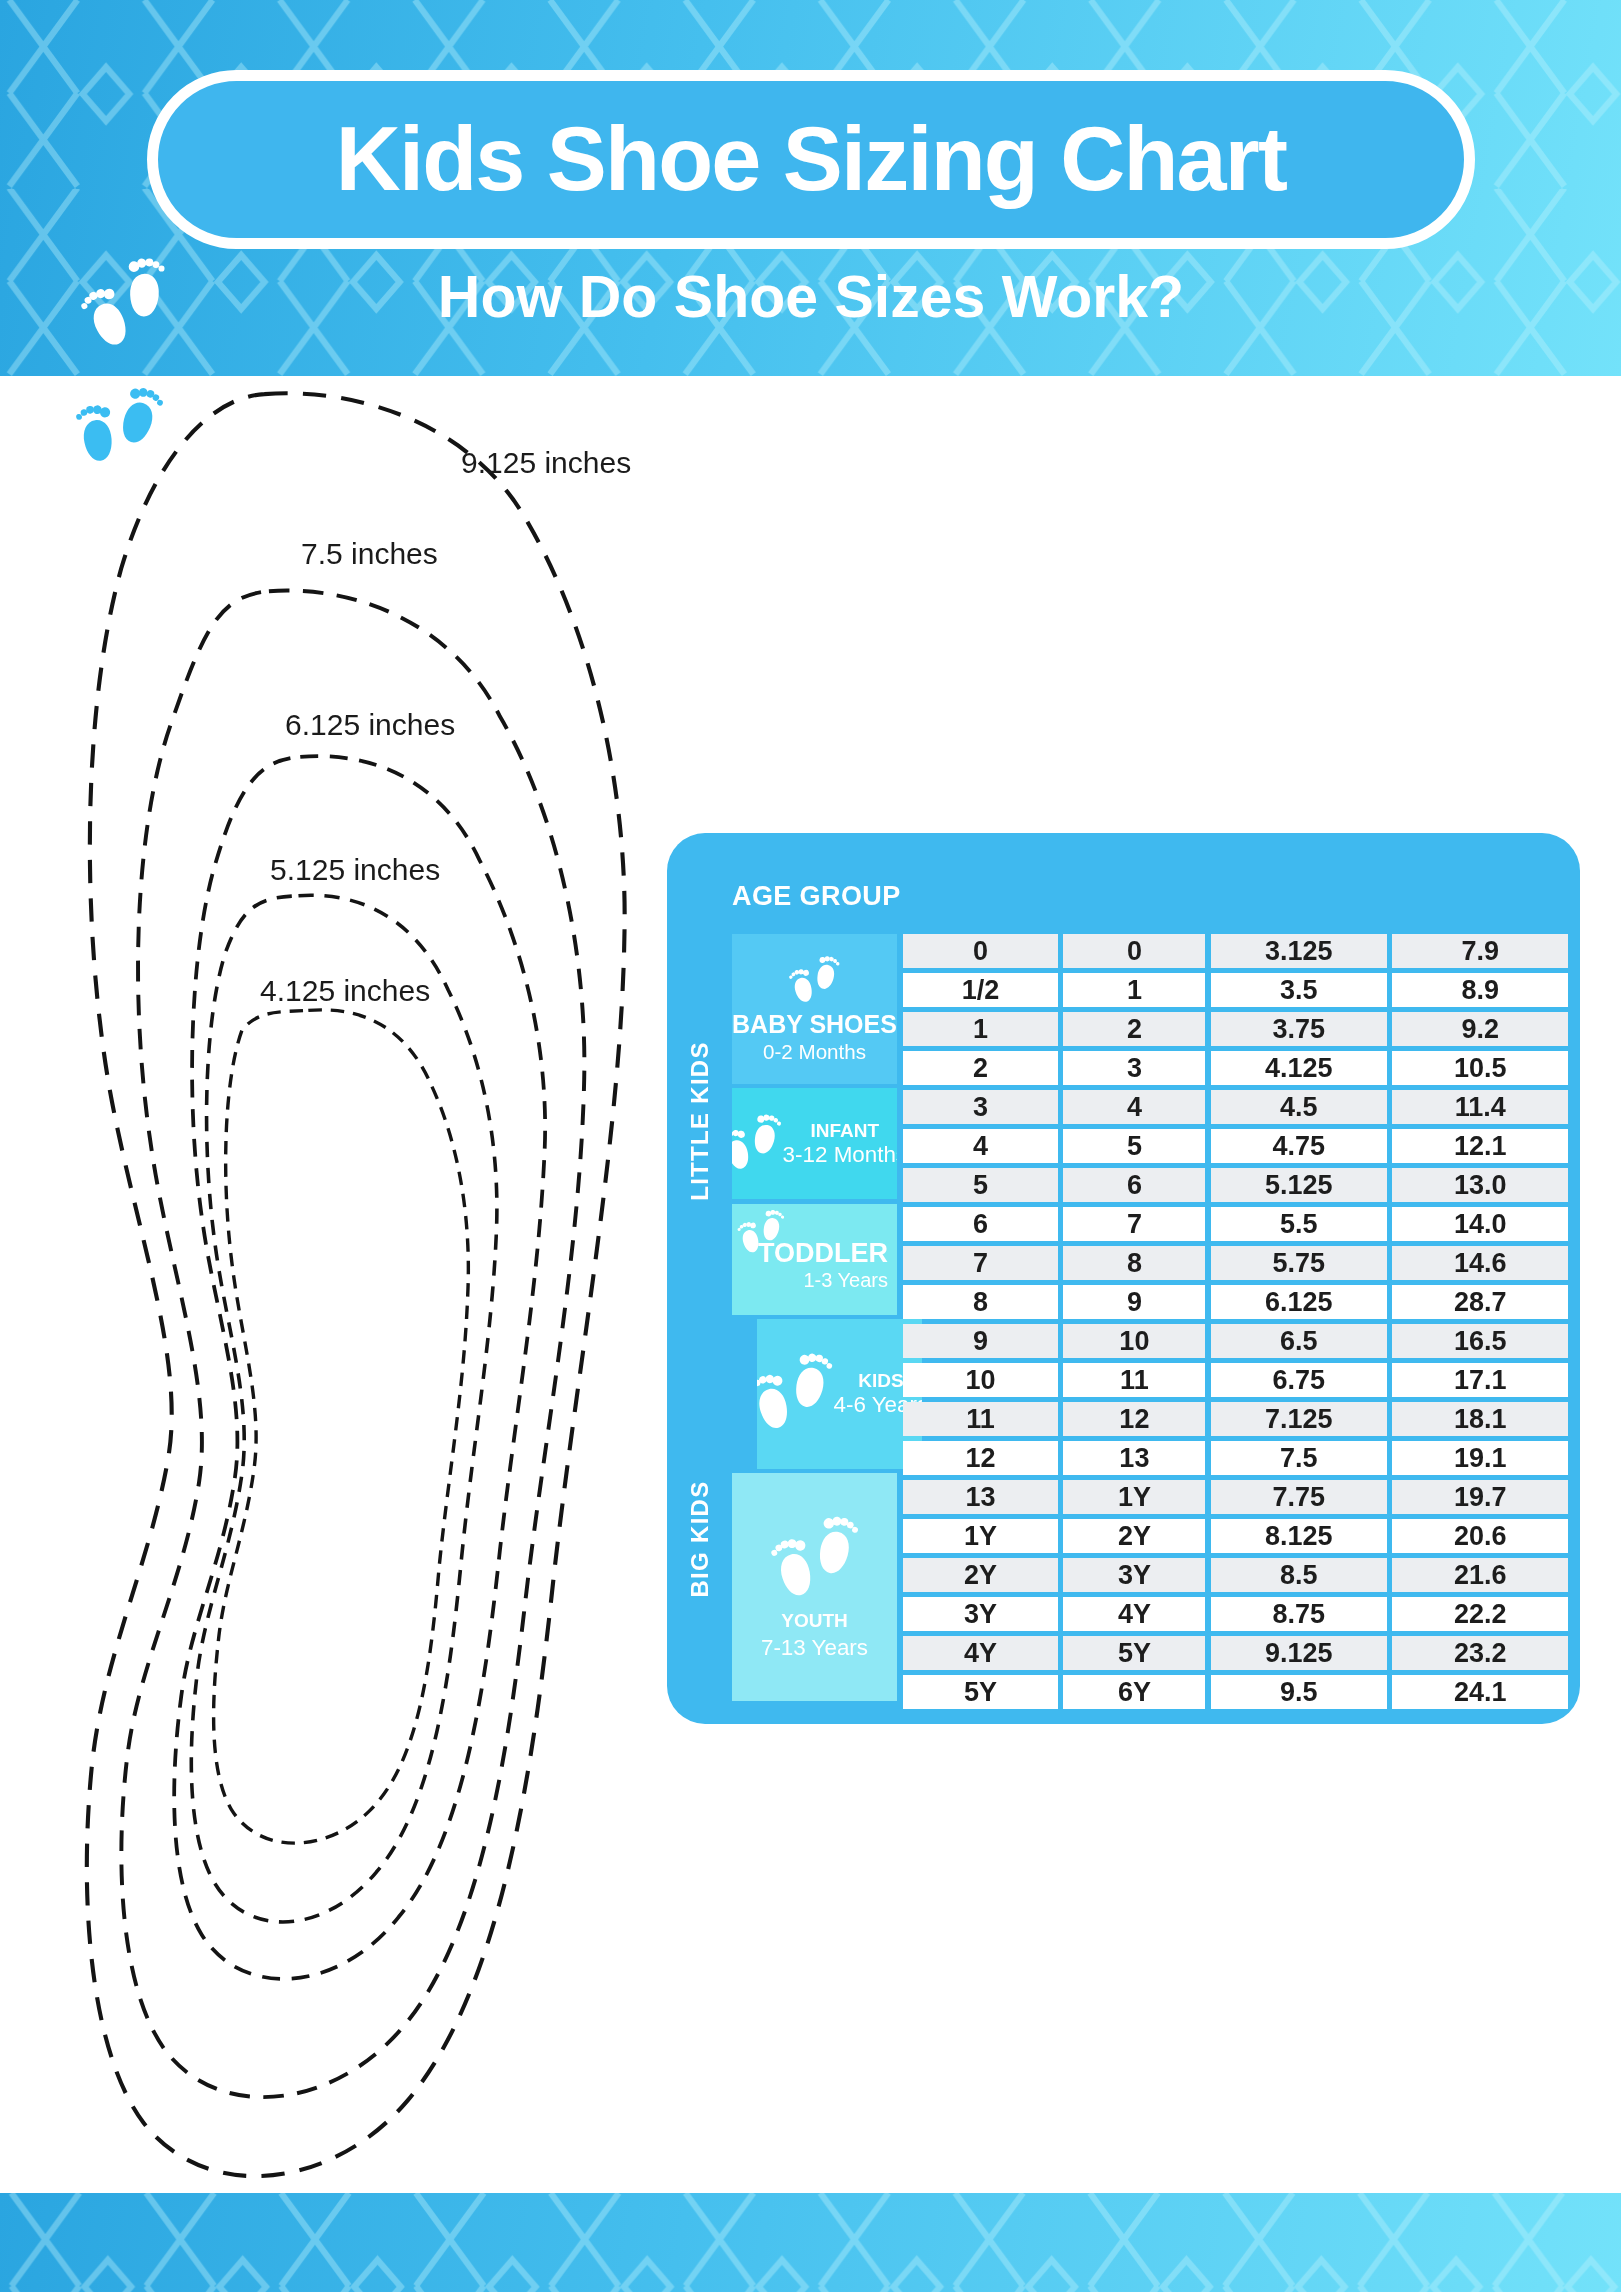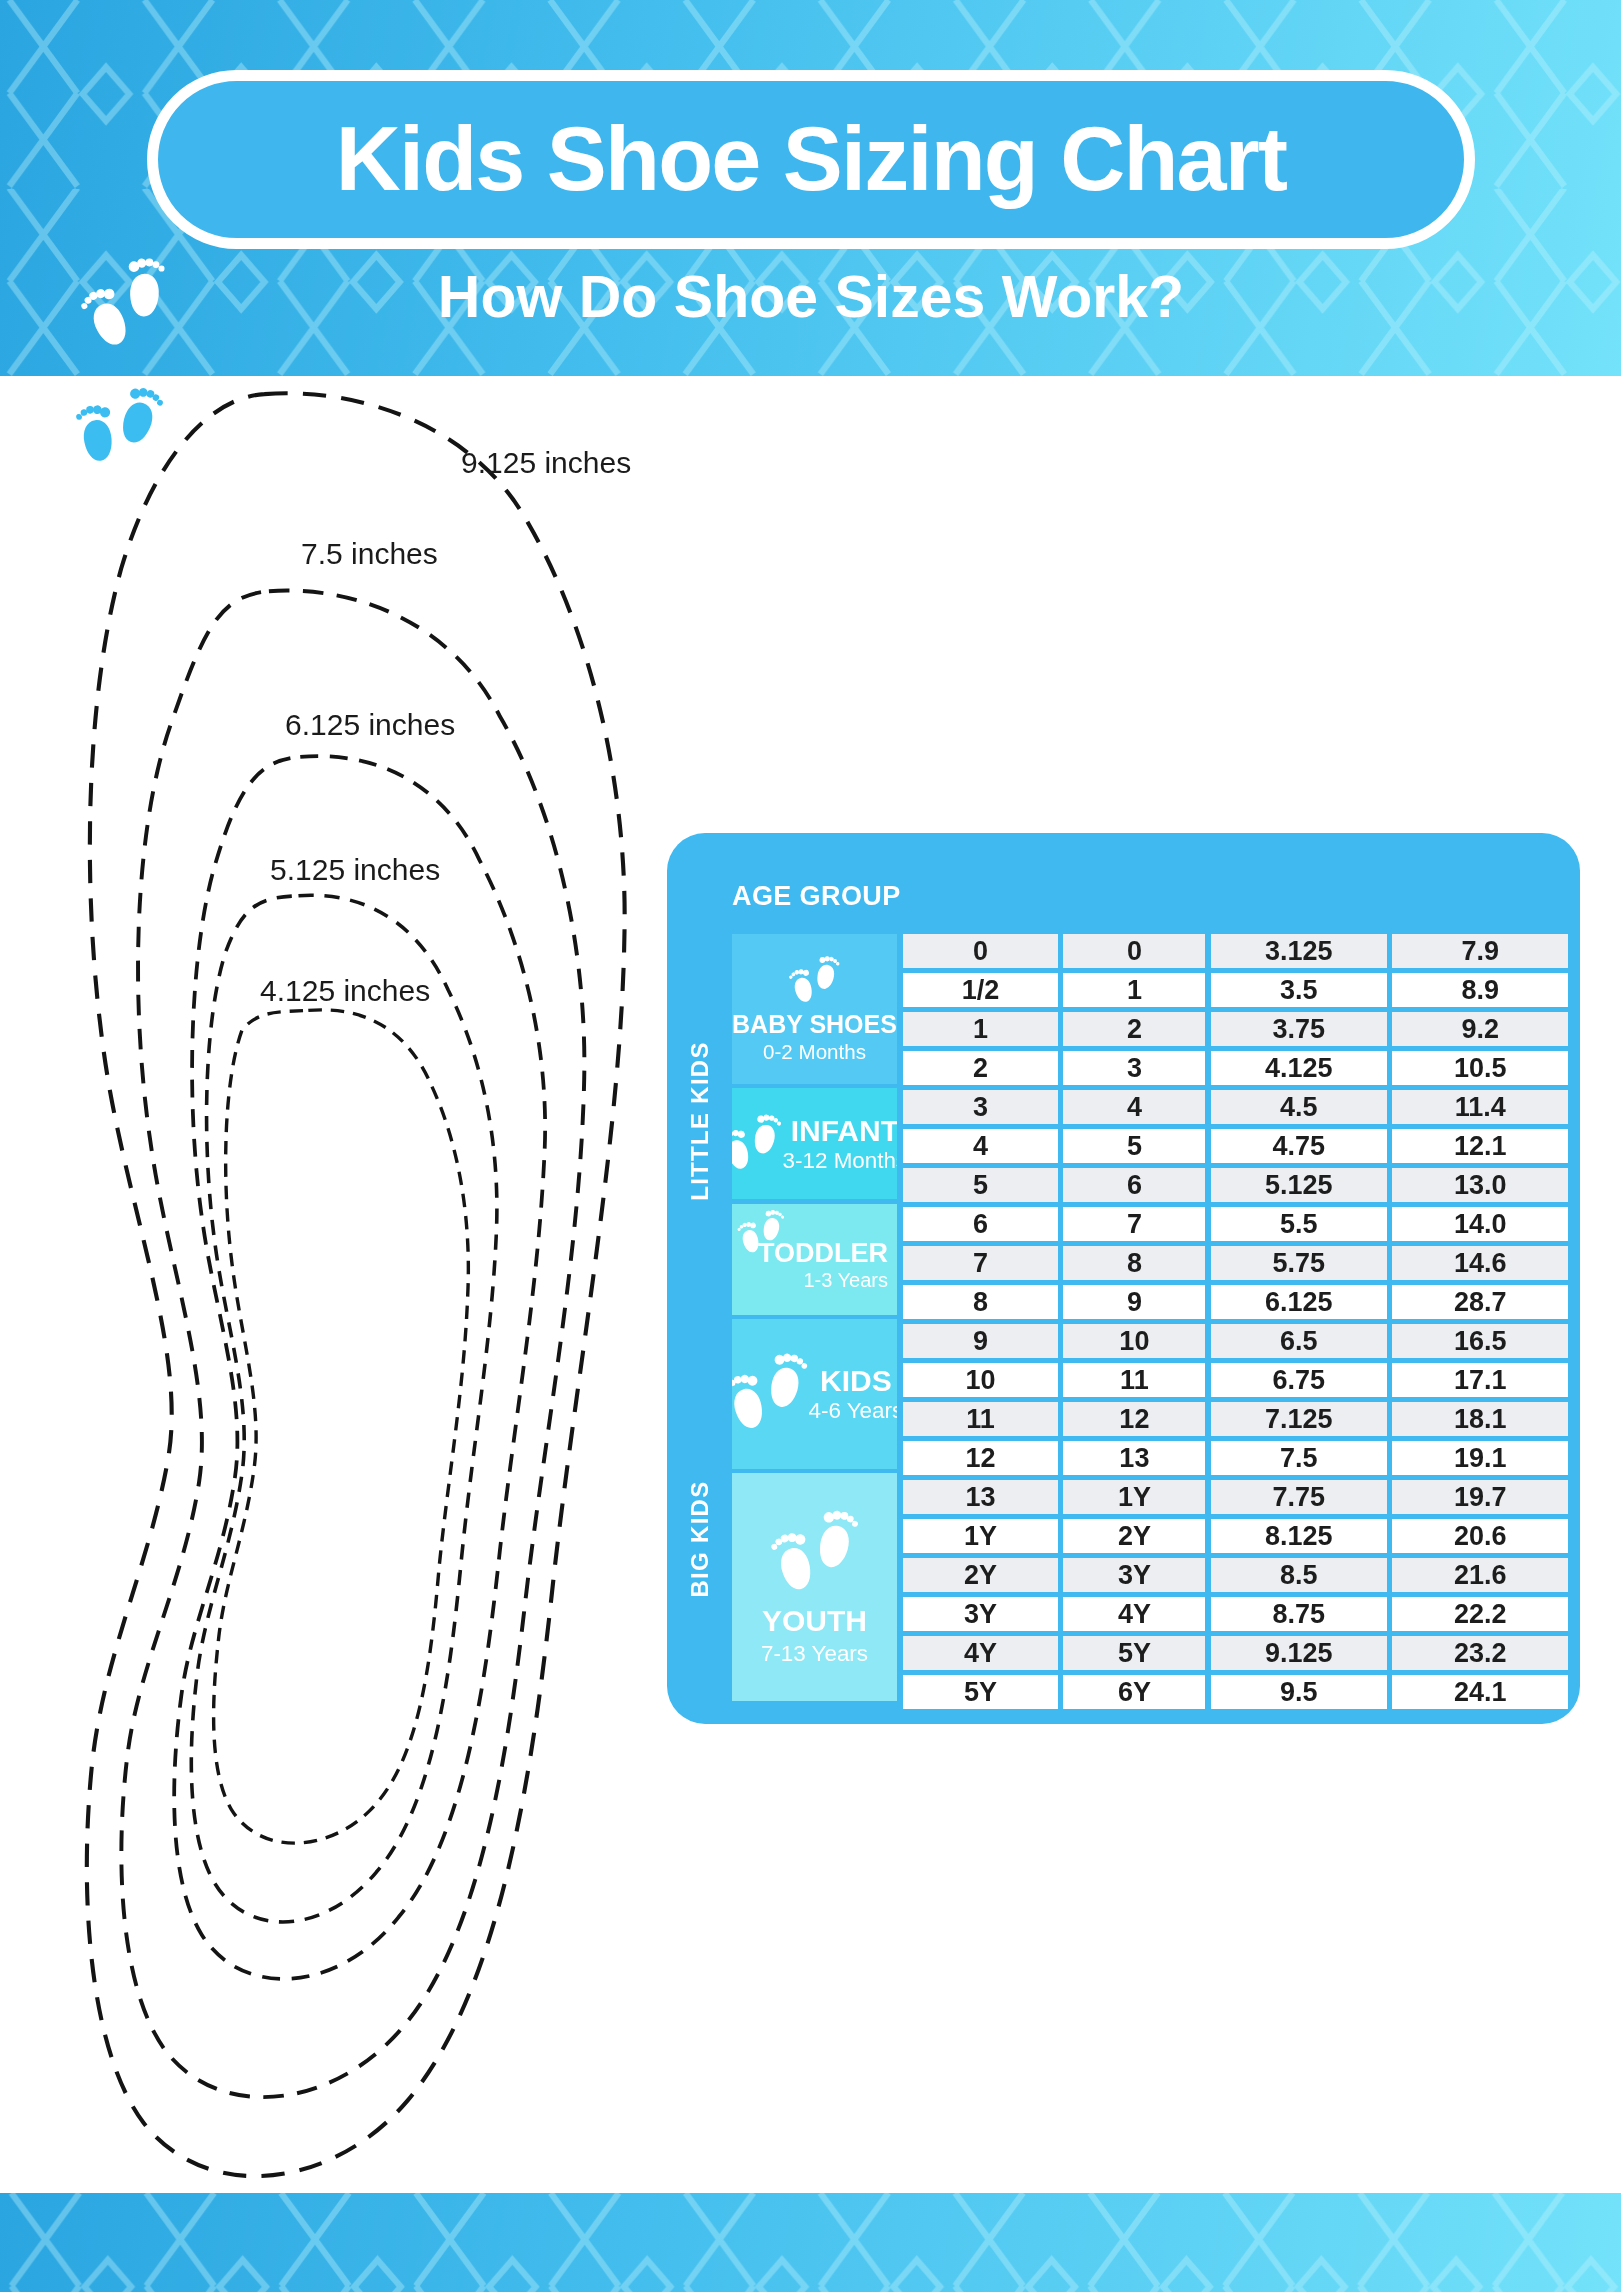--- a/index.html
+++ b/index.html
@@ -63,27 +63,27 @@
   .trow.shade .cell{background:#eceef1;}
 
   .groups{position:absolute;left:65px;top:101px;width:165px;height:770px;}
   .gblock{position:absolute;left:0;width:165px;box-sizing:border-box;color:#ffffff;overflow:hidden;}
   .g-baby{top:0;height:150px;background:#54c9f4;display:flex;flex-direction:column;
           align-items:center;justify-content:center;gap:1.8px;}
   .g-infant{top:154px;height:111px;background:#40d8ee;display:flex;align-items:center;
             justify-content:center;gap:1.8px;}
   .g-toddler{top:270px;height:111px;background:#7ce9f1;}
   .g-kids{top:385px;height:150px;background:#5ad8f3;display:flex;align-items:center;
-          justify-content:center;gap:1.8px;}
+          justify-content:center;gap:1.8px;margin-left:25px;}
   .g-youth{top:539px;height:228px;background:#8fe8f5;display:flex;flex-direction:column;
            align-items:center;justify-content:center;gap:3.6px;}
   .gname{font-size:25px;font-weight:700;white-space:nowrap;}
   .gage{font-size:20.6px;font-weight:400;white-space:nowrap;}
   .g-infant .gtext,.g-kids .gtext{display:flex;flex-direction:column;align-items:center;}
-  .g-infant .gname,.g-kids .gname,.g-youth .gname{font-size:30px;}
+  .g-infant .gname,.g-kids .gname,.g-youth .gname{font-size:19px;}
   .g-infant .gage,.g-kids .gage,.g-youth .gage{font-size:22.4px;}
   .g-toddler .ticon{position:absolute;left:3.6px;top:3.6px;width:50px;height:50px;fill:#fff;}
   .g-toddler .gtext{position:absolute;right:9px;top:34px;text-align:right;}
   .g-toddler .gname{font-size:27px;}
   .g-toddler .gage{font-size:20px;}
   .gicon{fill:#ffffff;}
   .gi-baby{width:59px;height:54px;}
   .gi-infant{width:70px;height:64px;}
   .gi-kids{width:97px;height:88px;}
   .gi-youth{width:104px;height:93px;}

